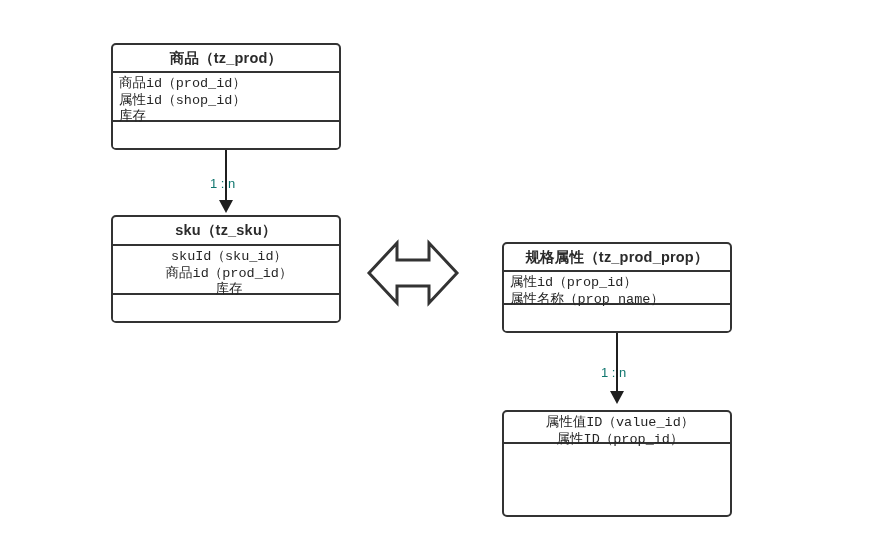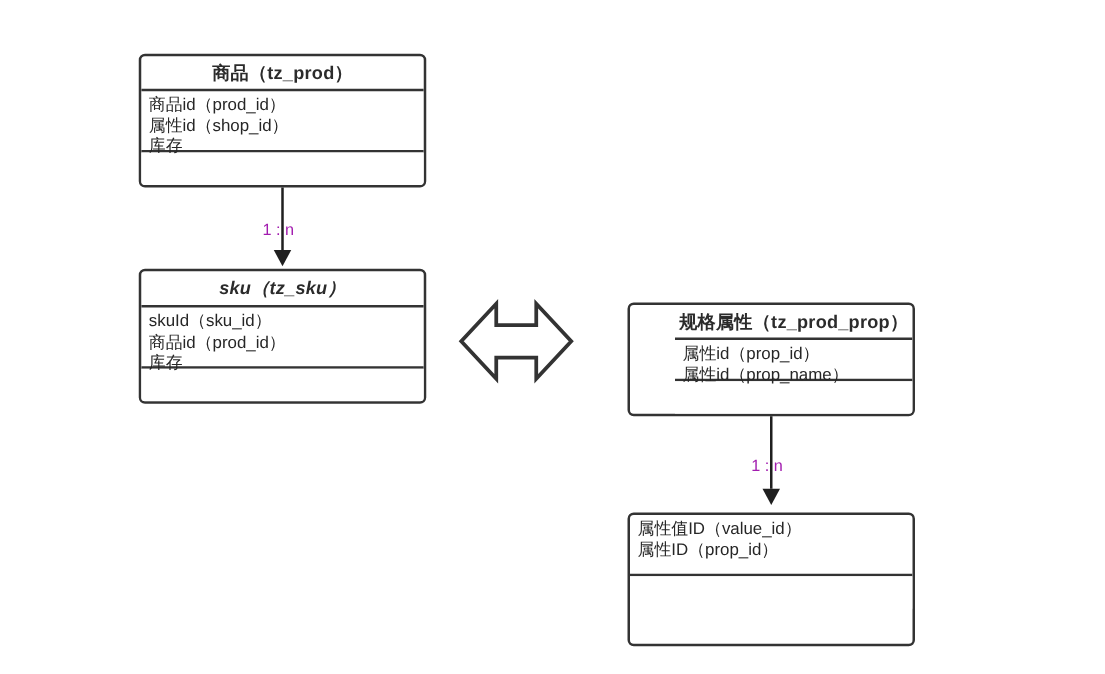--- a/index.html
+++ b/index.html
@@ -42,51 +42,52 @@
     display: flex;
     align-items: center;
     justify-content: center;
     letter-spacing: 0.2px;
     white-space: nowrap;
   }
   .entity-fields {
     box-sizing: border-box;
     border-bottom: 2px solid #333333;
     padding: 3px 0 3px 6px;
+    font-family: Liberation Mono, monospace;
   }
   .field-row {
     font-size: 13.5px;
     line-height: 16.5px;
     color: #262626;
     white-space: nowrap;
   }
   .entity-footer {
     box-sizing: border-box;
     background: #ffffff;
   }
 
   
   .box-prod       { left: 111px; top: 39px;  width: 230px; height: 107px; }
   .box-prod .entity-title   { height: 28px; }
   .box-prod .entity-fields  { height: 49px; }
   .box-prod .entity-footer  { height: 26px; }
 
   .box-sku        { left: 111px; top: 211px; width: 230px; height: 108px; }
-  .box-sku .entity-title    { height: 29px; font-style: italic; }
-  .box-sku .entity-fields   { height: 49px; }
+  .box-sku .entity-title    { height: 29px; }
+  .box-sku .entity-fields   { height: 49px; text-align: center; }
   .box-sku .entity-footer   { height: 26px; }
 
-  .box-prop       { left: 502px; top: 238px; width: 230px; height: 91px; padding-left: 36px; }
+  .box-prop       { left: 502px; top: 238px; width: 230px; height: 91px; }
   .box-prop .entity-title   { height: 28px; }
   .box-prop .entity-fields  { height: 33px; }
   .box-prop .entity-footer  { height: 26px; }
 
   .box-propvalue  { left: 502px; top: 406px; width: 230px; height: 107px; }
   .box-propvalue .entity-title  { height: 28px; }
-  .box-propvalue .entity-fields { height: 49px; }
+  .box-propvalue .entity-fields { height: 32px; text-align: center; }
   .box-propvalue .entity-footer { height: 26px; }
 
   
   .connector {
     position: absolute;
   }
   .conn-line {
     position: absolute;
     width: 2px;
     background: #1f1f1f;
@@ -95,21 +96,21 @@
     position: absolute;
     width: 0;
     height: 0;
     border-left: 7px solid transparent;
     border-right: 7px solid transparent;
     border-top: 13px solid #1f1f1f;
   }
   .conn-label {
     position: absolute;
     font-size: 13px;
-    color: #a21caf;
+    color: #0f766e;
     white-space: nowrap;
   }
 
   .conn-prod-sku .conn-line  { left: 225px; top: 146px; height: 50px; }
   .conn-prod-sku .conn-arrow { left: 219px; top: 196px; }
   .conn-prod-sku .conn-label { left: 210px; top: 172px; }
 
   .conn-prop-value .conn-line  { left: 616px; top: 329px; height: 58px; }
   .conn-prop-value .conn-arrow { left: 610px; top: 387px; }
   .conn-prop-value .conn-label { left: 601px; top: 361px; }
@@ -158,21 +159,21 @@
   <div class="double-arrow">
     <svg width="94" height="70" viewBox="0 0 94 70" xmlns="http://www.w3.org/2000/svg">
       <path d="M 31 5 L 3 35 L 31 65 L 31 48 L 63 48 L 63 65 L 91 35 L 63 5 L 63 22 L 31 22 Z" fill="#ffffff" stroke="#333333" stroke-width="3" stroke-linejoin="miter"></path>
     </svg>
   </div>
 
   <div class="entity box-prop">
     <div class="entity-title">规格属性（tz_prod_prop）</div>
     <div class="entity-fields">
       <div class="field-row">属性id（prop_id）</div>
-      <div class="field-row">属性id（prop_name）</div>
+      <div class="field-row">属性名称（prop_name）</div>
     </div>
     <div class="entity-footer"></div>
   </div>
 
   <div class="connector conn-prop-value">
     <div class="conn-line"></div>
     <div class="conn-arrow"></div>
     <div class="conn-label">1 : n</div>
   </div>
 

